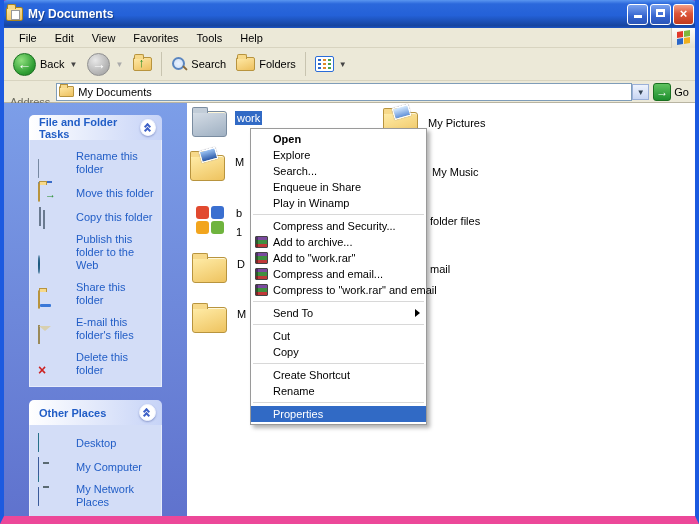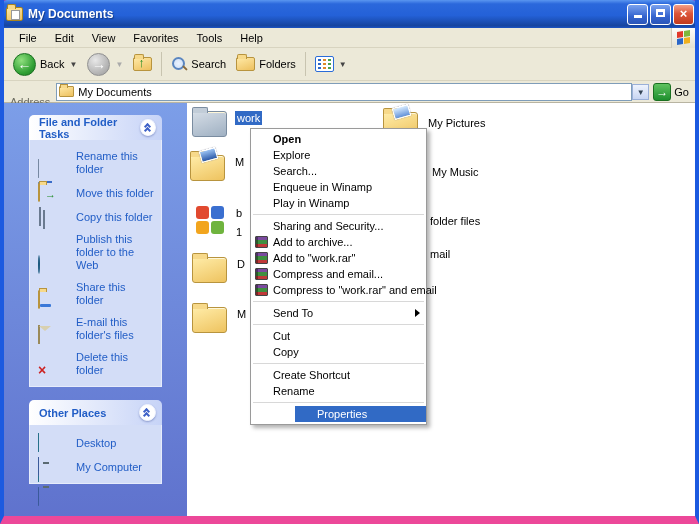--- a/index.html
+++ b/index.html
@@ -140,21 +140,21 @@
   .office-icon { width:30px; height:30px; display:grid; grid-template-columns:13px 13px; grid-template-rows:13px 13px; gap:2px; }
   .office-icon i { border-radius:3px; }
   .office-icon i:nth-child(1){background:#e1492f;} .office-icon i:nth-child(2){background:#3a6fd0;}
   .office-icon i:nth-child(3){background:#f2a51e;} .office-icon i:nth-child(4){background:#6fb43e;}
 
   
   .ctxmenu { position:absolute; left:246px; top:128px; width:177px; background:#fff;
     border:1px solid #9a9a9a; box-shadow:3px 3px 4px rgba(0,0,0,.3); z-index:50; padding:2px 0; }
   .mi { position:relative; height:16px; line-height:16px; font-size:11px; color:#000; padding-left:22px; padding-right:14px; white-space:nowrap; }
   .mi.bold { font-weight:bold; }
-  .mi.sel { background:#316ac5; color:#fff;margin-left:44px; }
+  .mi.sel { background:#316ac5; color:#fff; }
   .mi .sub-arrow { position:absolute; right:6px; top:4px; width:0; height:0;
     border-left:5px solid #000; border-top:4px solid transparent; border-bottom:4px solid transparent; }
   .msep { height:1px; background:#d8d8d8; margin:3px 2px; }
   .rar-icon { position:absolute; left:4px; top:2px; width:13px; height:12px; border:1px solid #444; border-radius:1px;
     background:linear-gradient(180deg,#7a4a9e 0 33%,#3f8f3f 33% 66%,#c03838 66% 100%);
     box-shadow:inset 2px 0 0 rgba(0,0,0,.35); }
 </style>
 </head>
 <body>
 
@@ -289,20 +289,24 @@
             </span>
         </div>
         <div class="panel-body">
           <div class="task">
             <span class="ticon"><span class="t-monitor"></span></span>
             <span class="task-label">Desktop</span>
           </div>
           <div class="task">
             <span class="ticon"><span class="t-monitor blue"></span></span>
             <span class="task-label">My Computer</span>
+          </div>
+          <div class="task">
+            <span class="ticon"><span class="t-net"></span></span>
+            <span class="task-label">My Network Places</span>
           </div>
         </div>
       </div>
 
 
     </div>
 
     <div class="filearea">
 
       <div class="fitem" style="left:5px; top:8px;">
@@ -348,35 +352,35 @@
       </div>
 
       <div class="fitem" style="left:243px; top:62px;">
         <span class="flabel">My Music</span>
       </div>
 
       <div class="fitem" style="left:241px; top:111px;">
         <span class="flabel">folder files</span>
       </div>
 
-      <div class="fitem" style="left:241px; top:144px;">
+      <div class="fitem" style="left:241px; top:159px;">
         <span class="flabel">mail</span>
       </div>
 
     </div>
   </div>
 
   <div class="ctxmenu">
     <div class="mi bold">Open</div>
     <div class="mi">Explore</div>
     <div class="mi">Search...</div>
-    <div class="mi">Enqueue in Winamp</div>
+    <div class="mi">Enqueue in Share</div>
     <div class="mi">Play in Winamp</div>
     <div class="msep"></div>
-    <div class="mi">Sharing and Security...</div>
+    <div class="mi">Compress and Security...</div>
     <div class="mi">
       <span class="rar-icon"></span>
       <span>Add to archive...</span>
     </div>
     <div class="mi">
       <span class="rar-icon"></span>
       <span>Add to "work.rar"</span>
     </div>
     <div class="mi">
       <span class="rar-icon"></span>

